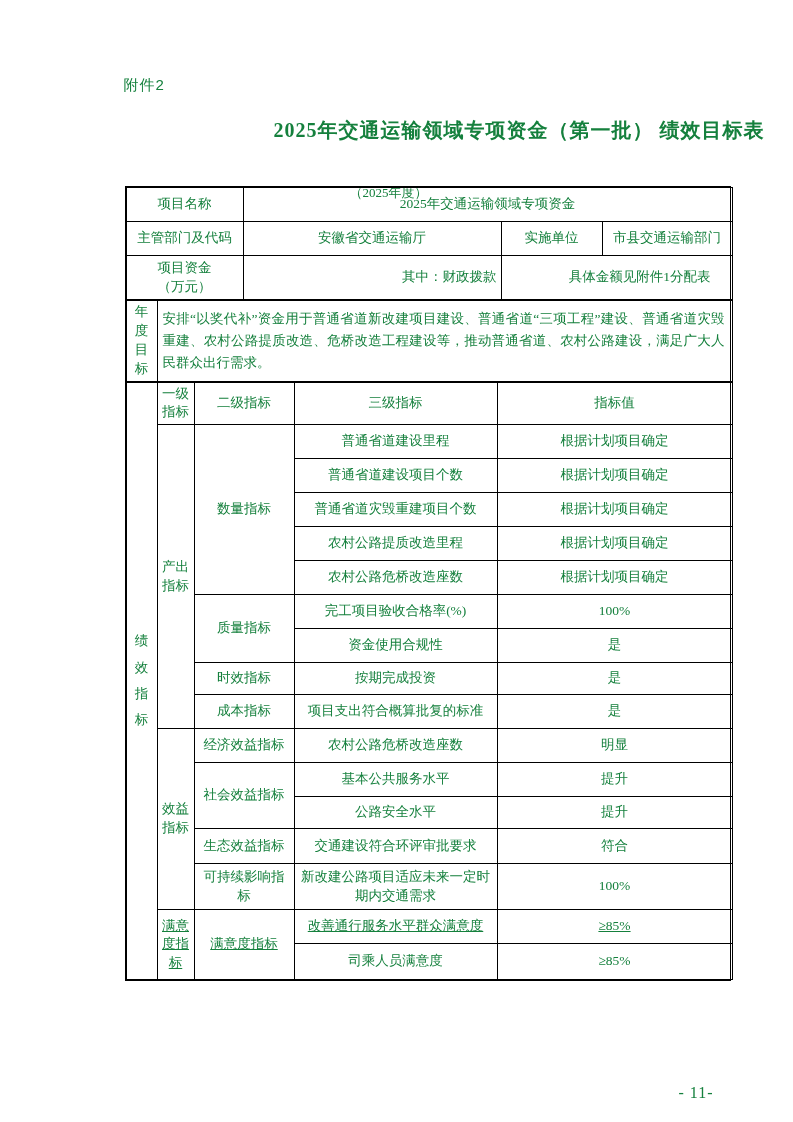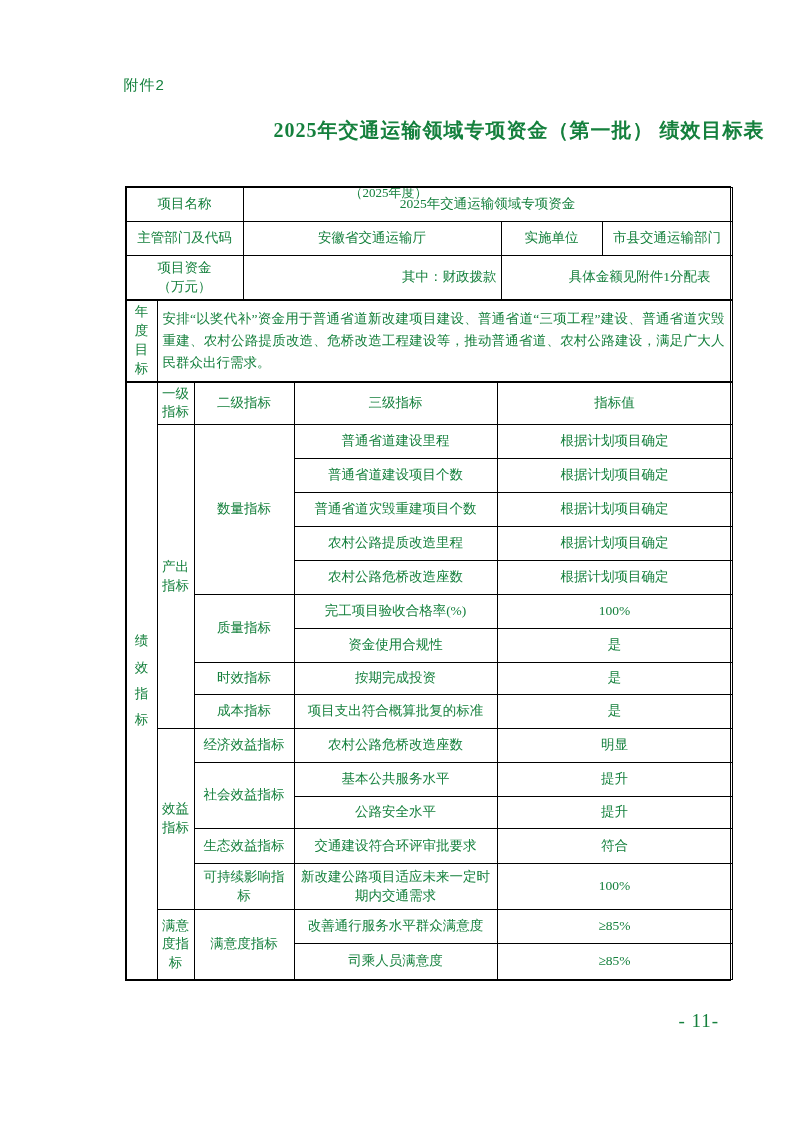--- a/index.html
+++ b/index.html
@@ -74,22 +74,22 @@
   .vert {
     display: inline-block;
     width: 1em;
     word-break: break-all;
     line-height: 1.95;
     letter-spacing: 0;
   }
   .pageno {
     position: absolute;
     left: 650px;
-    top: 1010px;
-    font-size: 19px;
+    top: 1084px;
+    font-size: 16px;
     letter-spacing: 1px;
   }
 </style>
 </head>
 <body>
 
 <div class="page">
 
   <div class="attachment">附件2</div>
 
@@ -214,21 +214,21 @@
       <tr style="height:35px;padding-left:44px;">
         <td>生态效益指标</td>
         <td>交通建设符合环评审批要求</td>
         <td>符合</td>
       </tr>
       <tr style="height:46px;">
         <td>可持续影响指标</td>
         <td>新改建公路项目适应未来一定时期内交通需求</td>
         <td>100%</td>
       </tr>
-      <tr style="height:34px;">
+      <tr style="height:34px;text-decoration:underline;">
         <td rowspan="2">满意度指标</td>
         <td rowspan="2">满意度指标</td>
         <td>改善通行服务水平群众满意度</td>
         <td>≥85%</td>
       </tr>
       <tr style="height:36px;">
         <td>司乘人员满意度</td>
         <td>≥85%</td>
       </tr>
     </tbody>

